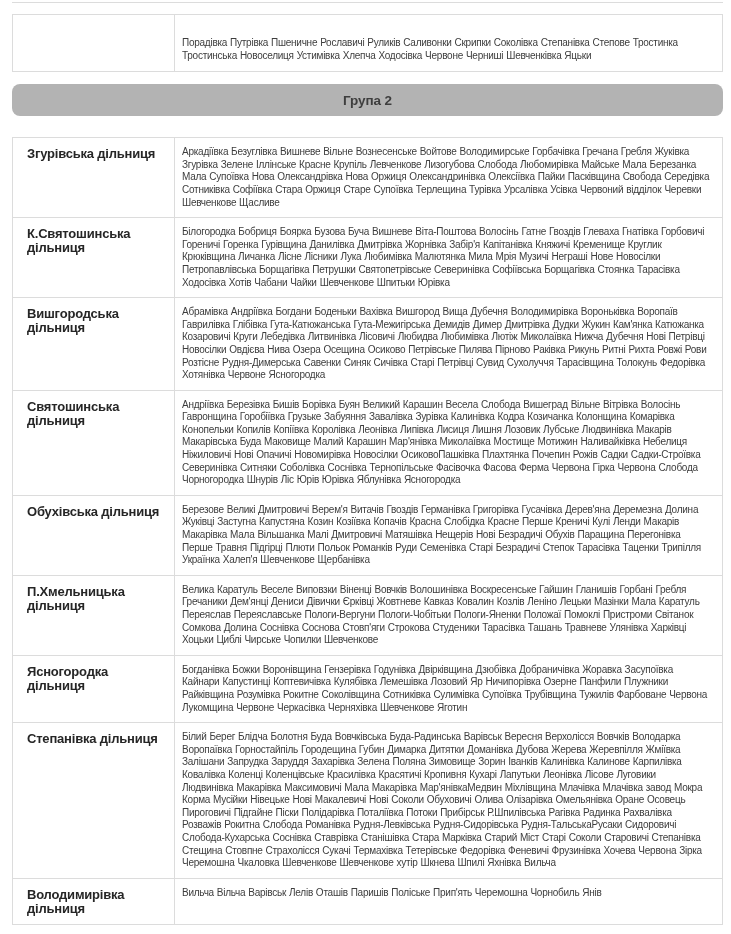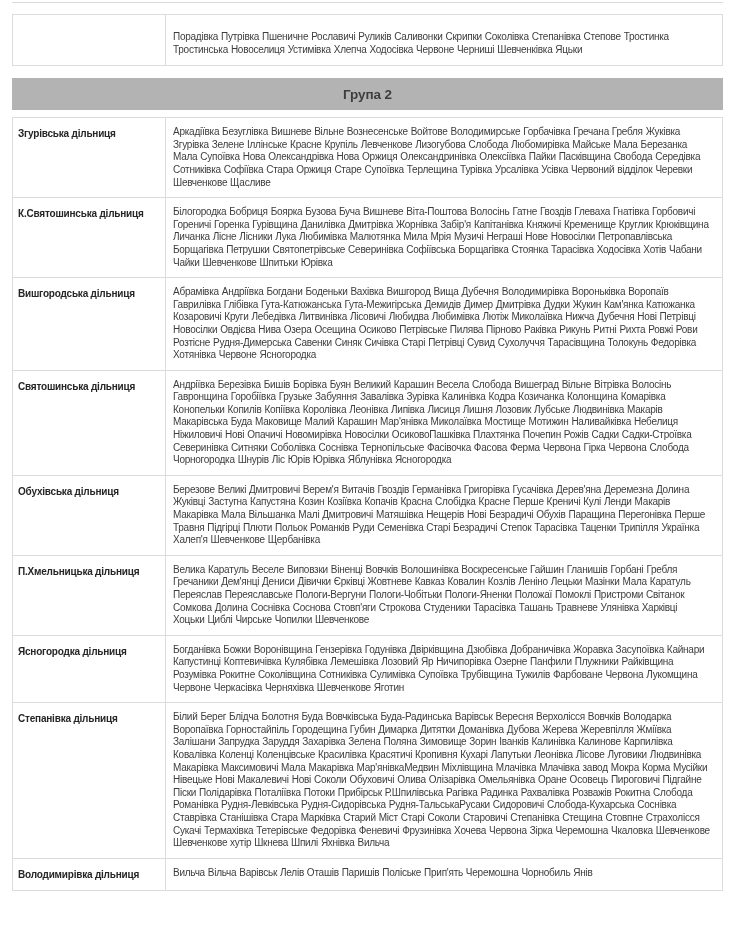--- a/index.html
+++ b/index.html
@@ -27,56 +27,57 @@
     border-collapse: collapse;
     table-layout: fixed;
     width: 711px;
   }
   table.tbl td {
     border: 1px solid var(--border-color, #dcdcdc);
     vertical-align: top;
   }
   td.label-cell {
     width: 137px;
-    padding: 9px 10px 8px 5px;
-    font-size: 10px;
+    padding: 9px 10px 8px 14px;
+    font-size: 13px;
     line-height: 14px;
     font-weight: bold;
     color: var(--label-color, #262626);
     letter-spacing: -0.2px;
   }
   td.content-cell {
     padding: 8px 12px 8px 7px;
     font-size: 10px;
     line-height: 12.6px;
     color: var(--body-color, #3d3d3d);
     letter-spacing: -0.25px;
     word-spacing: 0.4px;
   }
   #top-table {
     margin-top: 11px;
   }
   #top-table td.content-cell {
-    padding-top: 16px;
+    padding-top: 22px;
     padding-bottom: 9px;
   }
   .group-bar {
     box-sizing: border-box;
     width: 711px;
     height: 32px;
     margin-top: 12px;
-    margin-bottom: 7px;
+    margin-bottom: 21px;
     background: var(--bar-bg, #b3b3b3);
     display: flex;
     align-items: center;
     justify-content: center;
     font-size: 13.5px;
     font-weight: bold;
     color: var(--bar-text, #3e3e3e);
     letter-spacing: -0.1px;
+    border-radius: 8px;
   }
 </style>
 </head>
 <body>
 
 <div class="page">
 
   <div class="hairline"></div>
 
   <table class="tbl" id="top-table">

